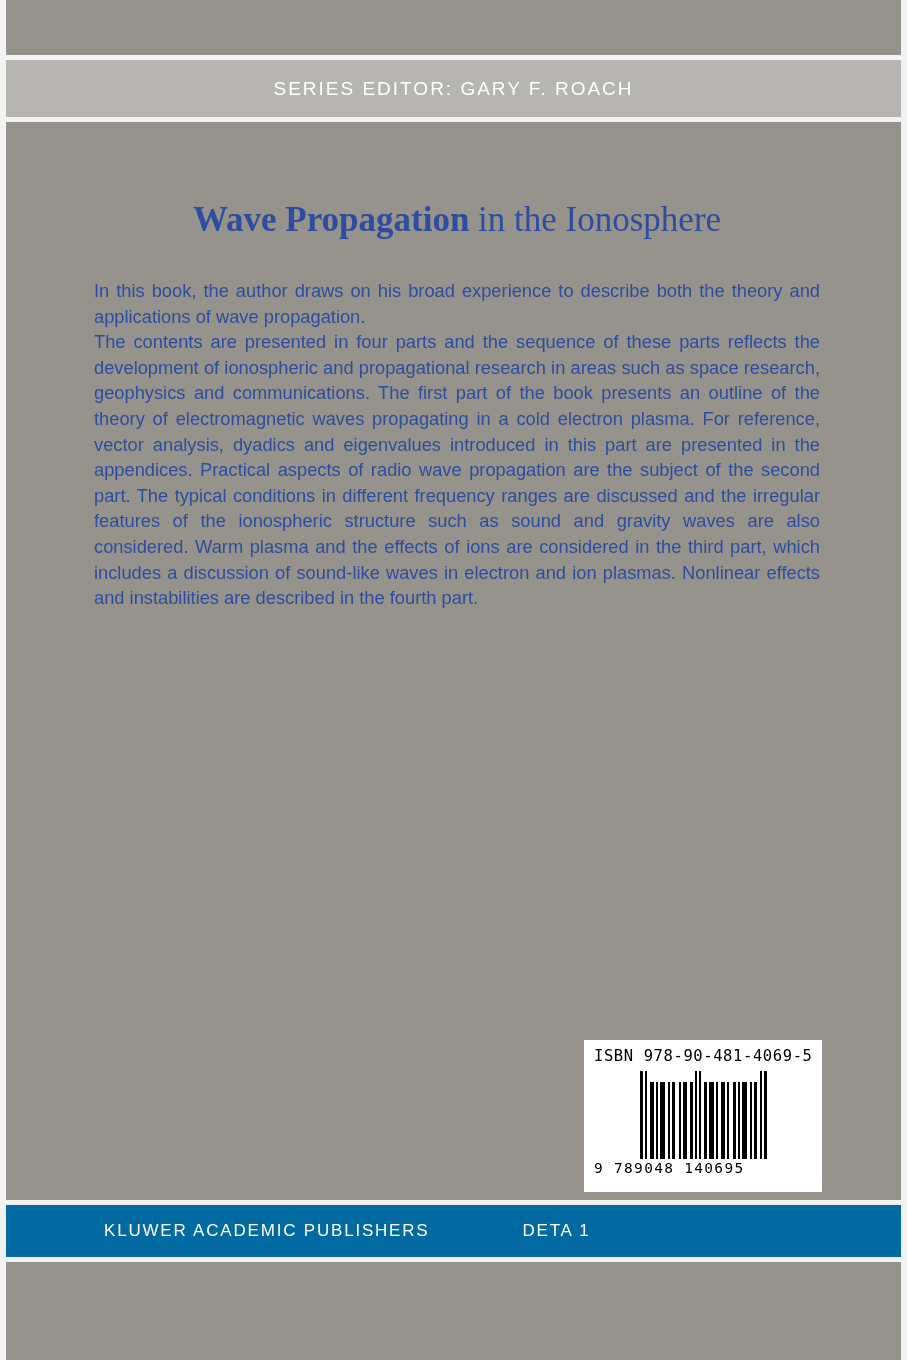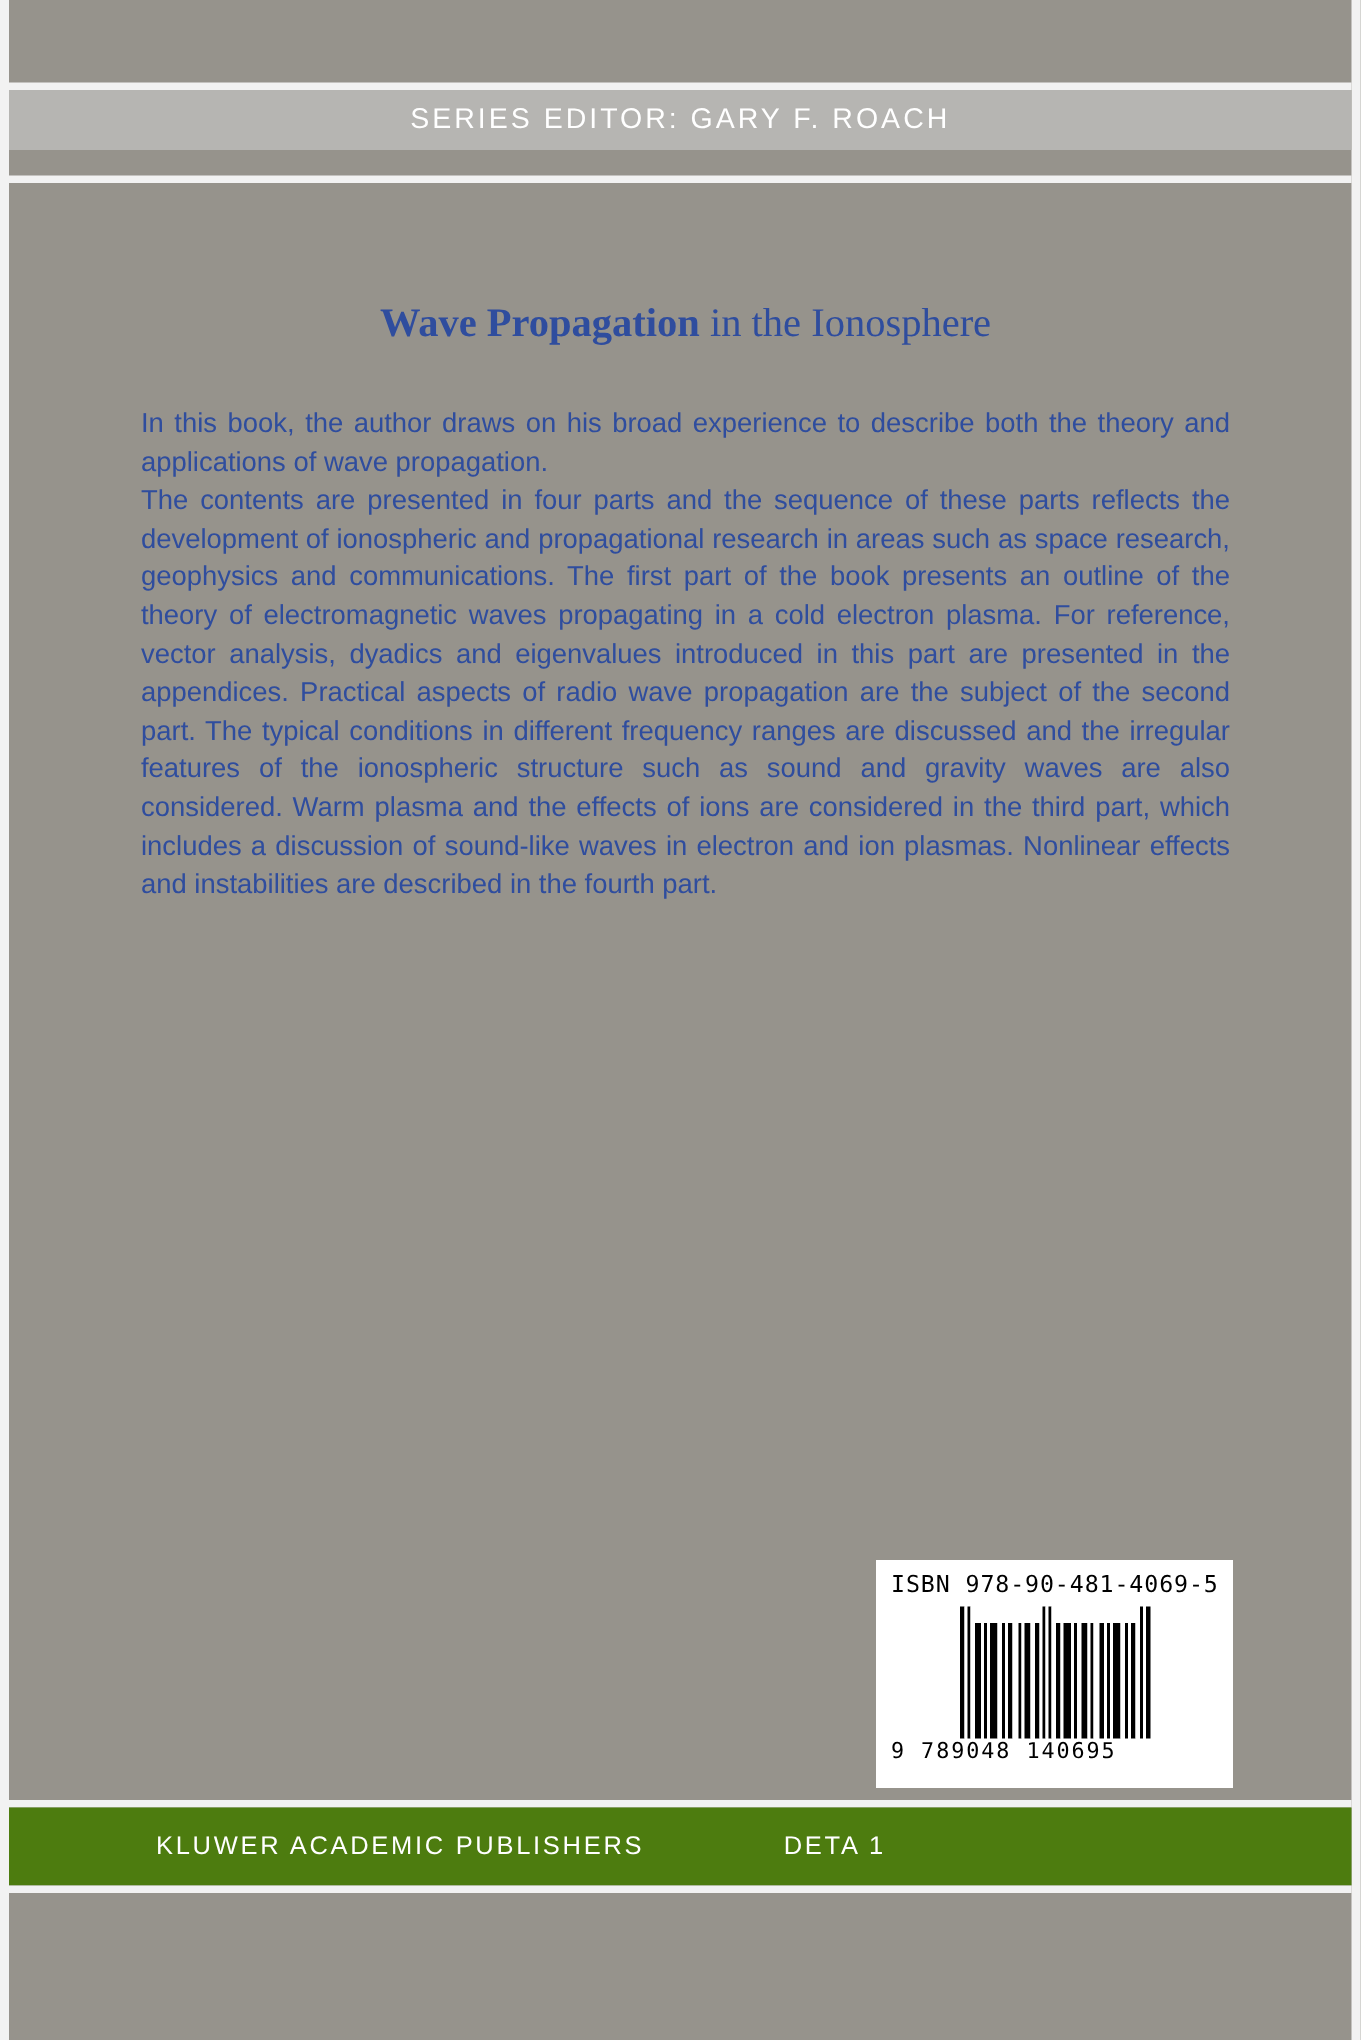--- a/index.html
+++ b/index.html
@@ -26,21 +26,21 @@
     background: #f2f2f2;
   }
   .edge-left { left: 0; }
   .edge-right { right: 0; }
 
   .series-band {
     position: absolute;
     left: 6px;
     right: 6px;
     top: 60px;
-    height: 40px;
+    height: 57px;
     background: #b6b5b2;
     display: flex;
     align-items: center;
     justify-content: center;
   }
   .series-band .label {
     color: #ffffff;
     font-size: 19px;
     letter-spacing: 2.0px;
     font-weight: normal;
@@ -59,21 +59,21 @@
   }
 
   .blurb {
     position: absolute;
     left: 94px;
     width: 726px;
     top: 200px;
   }
   .book-title {
     color: #2f4d9e;
-    font-size: 27px;
+    font-size: 35px;
     text-align: center;
     margin: 0 0 38px 0;
     font-family: "Liberation Serif", serif;
     font-weight: normal;
   }
   .book-title .b {
     font-weight: bold;
   }
   .blurb p {
     color: #2f4d9e;
@@ -133,21 +133,21 @@
     left: 6px; right: 6px;
     top: 1200px; height: 5px;
     background: #f2f2f2;
   }
   .footer-band {
     position: absolute;
     left: 6px;
     right: 6px;
     top: 1205px;
     height: 52px;
-    background: #4d7c0f;
+    background: #0369a1;
     display: flex;
     align-items: center;
   }
   .footer-gap-bottom {
     position: absolute;
     left: 6px; right: 6px;
     top: 1257px; height: 5px;
     background: #f2f2f2;
   }
   .publisher {

